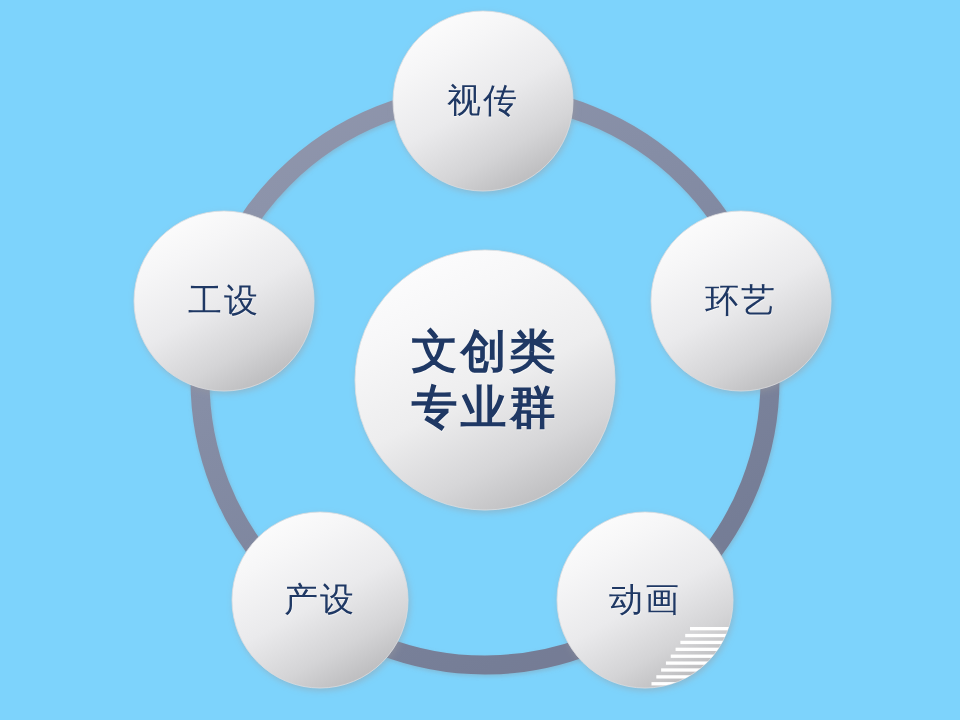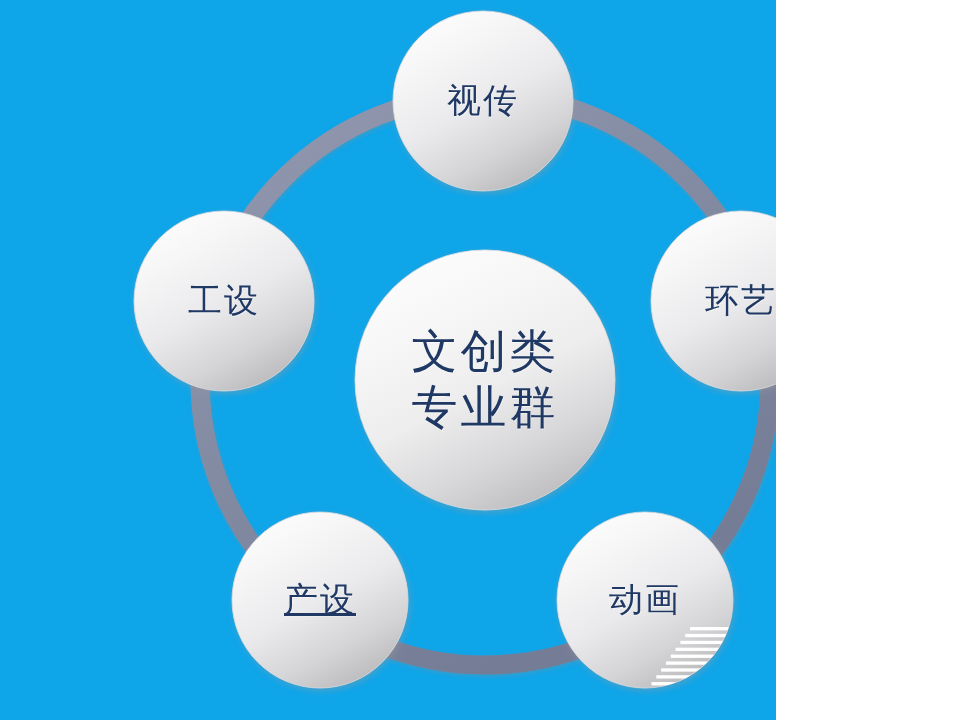--- a/index.html
+++ b/index.html
@@ -6,23 +6,23 @@
   html, body {
     margin: 0;
     padding: 0;
     background: #ffffff;
   }
   body {
     font-family: "Liberation Serif", "DejaVu Serif", serif;
   }
   #slide {
     position: relative;
-    width: 776px;
+    width: 960px;
     height: 720px;
-    background: #0ea5e9;
+    background: #7dd3fc;
     overflow: hidden;
   }
   #diagram-svg {
     position: absolute;
     left: 0;
     top: 0;
     width: 960px;
     height: 720px;
     display: block;
   }
@@ -40,20 +40,21 @@
     white-space: pre-line;
     text-shadow: 0.5px 0.5px 0px rgba(255,255,255,0.55);
   }
   .satellite-label {
     font-size: 34px;
   }
   .center-label {
     font-size: 46px;
     letter-spacing: 3px;
     line-height: 1.22;
+    font-weight: bold;
   }
   .hit {
     position: absolute;
     border-radius: 50%;
     background: transparent;
   }
 </style>
 </head>
 <body>
 
@@ -131,21 +132,21 @@
       <circle cx="485" cy="380" r="130" fill="url(#bubbleGradCenter)" stroke="#dedee0" stroke-width="0.8"></circle>
     </g>
   </svg>
 
   <div class="node-label satellite-label" style="left:393px; top:61px; width:180px; height:80px;">视传</div>
 
   <div class="node-label satellite-label" style="left:557px; top:560px; width:176px; height:80px;">动画</div>
 
   <div class="node-label satellite-label" style="left:651px; top:261px; width:180px; height:80px;">环艺</div>
 
-  <div class="node-label satellite-label" style="left:232px; top:560px; width:176px; height:80px;text-decoration:underline;">产设</div>
+  <div class="node-label satellite-label" style="left:232px; top:560px; width:176px; height:80px;">产设</div>
 
   <div class="node-label satellite-label" style="left:134px; top:261px; width:180px; height:80px;">工设</div>
 
   <div class="node-label center-label" style="left:355px; top:310px; width:260px; height:140px;">文创类
 专业群</div>
 
   <div class="hit" style="left:393px; top:11px; width:180px; height:180px;"></div>
   <div class="hit" style="left:651px; top:211px; width:180px; height:180px;"></div>
   <div class="hit" style="left:557px; top:512px; width:176px; height:176px;"></div>
   <div class="hit" style="left:232px; top:512px; width:176px; height:176px;"></div>

